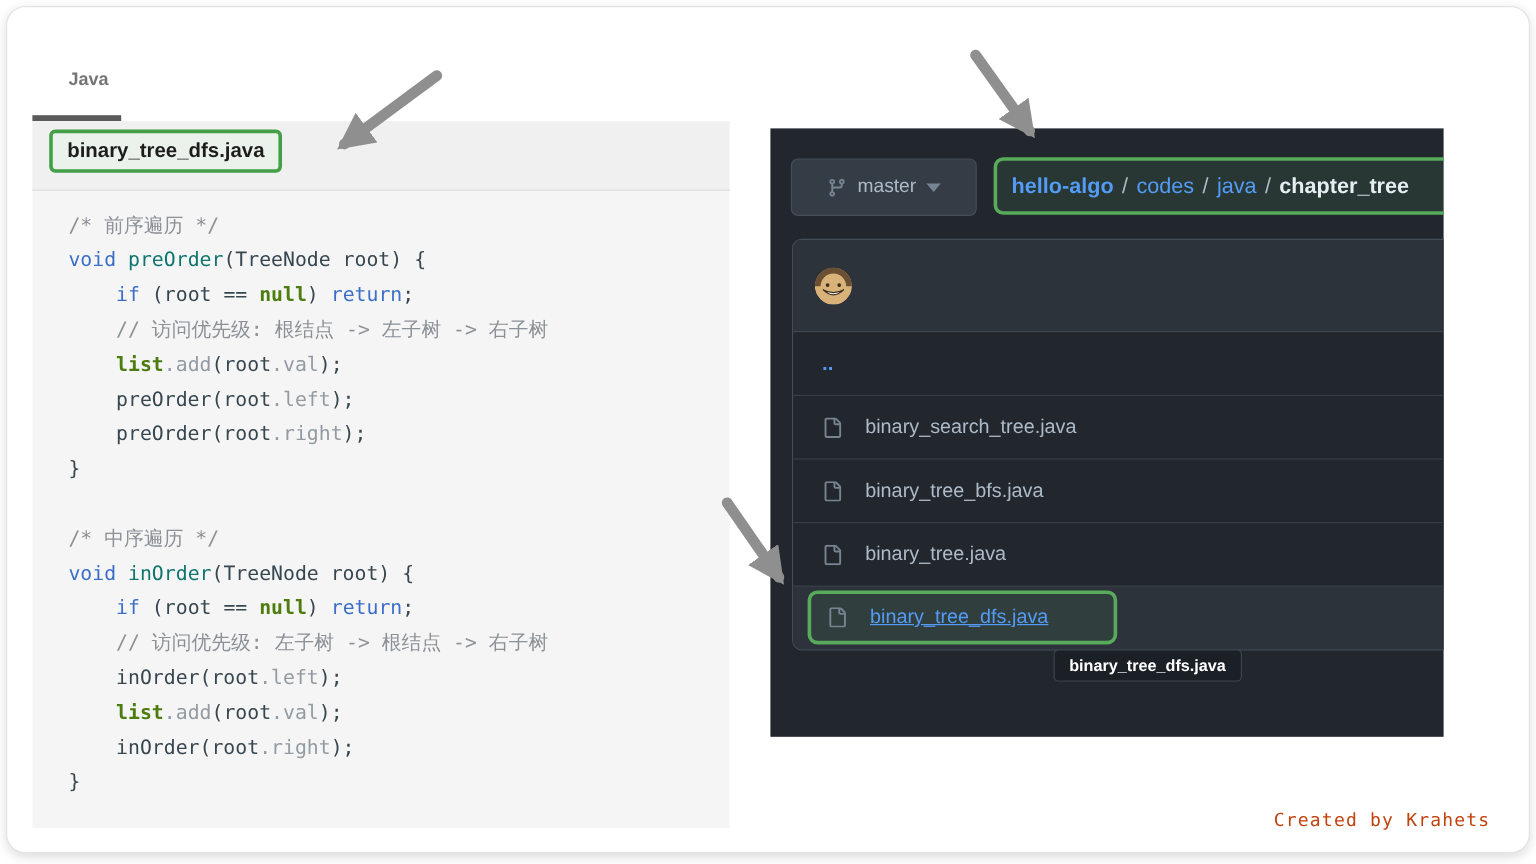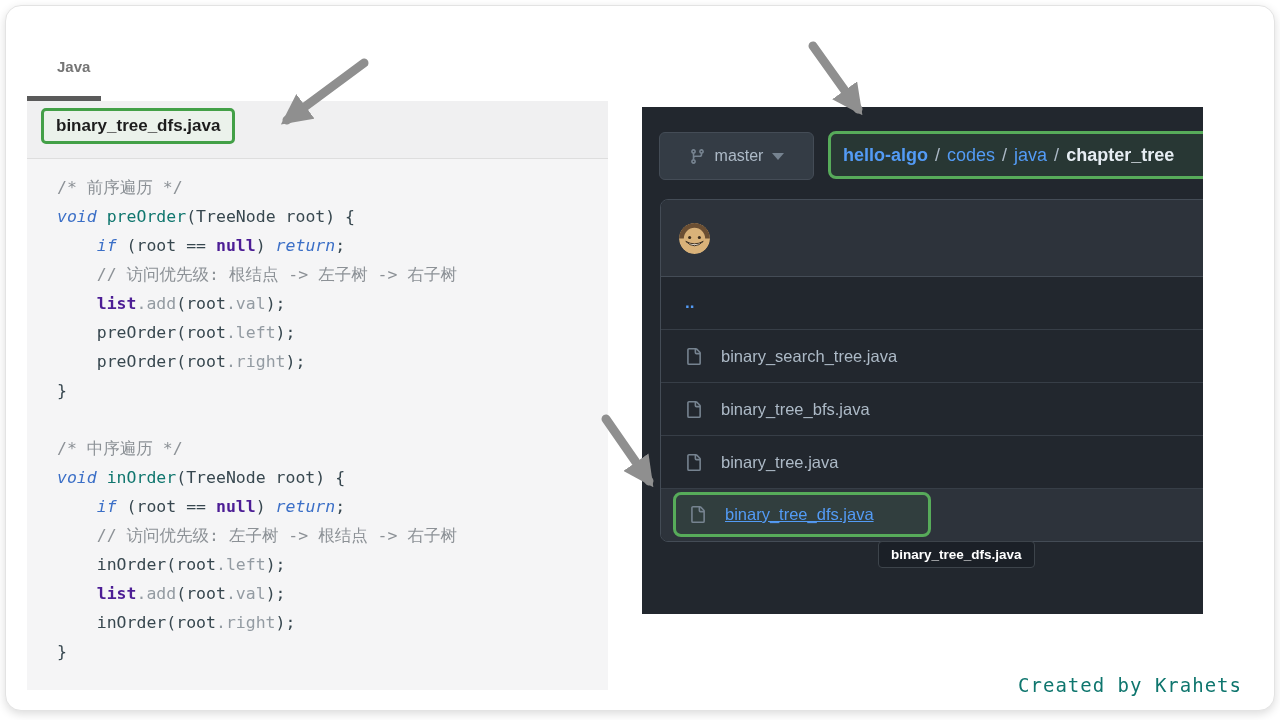--- a/index.html
+++ b/index.html
@@ -11,25 +11,25 @@
   .java-tab{position:absolute;left:51px;top:52px;font-size:15px;font-weight:bold;color:#757575;}
   .tab-indicator{position:absolute;left:21px;top:90px;width:74px;height:5px;background:#5a5a5a;}
   .left-panel{position:absolute;left:21px;top:95px;width:581px;height:589px;background:#f5f5f6;}
   .file-header{position:absolute;left:0;top:0;right:0;height:57px;background:#f0f0f1;border-bottom:1px solid #dedede;}
   .filename-box{position:absolute;left:14px;top:7px;border:3px solid #43a047;border-radius:5px;
     background:#ebf2eb;padding:5px 12px;font-size:17px;font-weight:bold;color:#1d1d1d;}
   .code{position:absolute;left:30px;top:72px;font-family:"DejaVu Sans Mono",monospace;
     font-size:16.5px;line-height:29px;color:#37474f;white-space:pre;}
   .code-line{height:29px;}
   .tok-pl{color:#37474f;}
-  .tok-kw{color:#3b6fc7;font-style:italic;}
+  .tok-kw{color:#3b6fc7;}
   .tok-fn{color:#0f766e;}
   .tok-com{color:#8c9196;}
   .tok-mem{color:#939ba2;}
-  .tok-bold{color:#4c1d95;font-weight:bold;}
+  .tok-bold{color:#4d7c0f;font-weight:bold;}
 
   
   .gh-panel{position:absolute;left:636px;top:101px;width:561px;height:507px;background:#22272e;overflow:hidden;}
   .branch-btn{position:absolute;left:17px;top:25px;width:153px;height:46px;background:#343c45;
     border:1px solid #444c56;border-radius:6px;display:flex;align-items:center;justify-content:center;gap:9px;
     color:#adbac7;font-size:16px;cursor:pointer;}
   .caret{width:0;height:0;border-left:6px solid transparent;border-right:6px solid transparent;border-top:7px solid #768390;}
   .bc-box{position:absolute;left:186px;top:24px;width:420px;height:42px;border:3px solid #57ab5a;border-radius:8px;
     background:rgba(87,171,90,.13);display:flex;align-items:center;padding:0 12px;font-size:18px;white-space:nowrap;overflow:hidden;}
   .bc-sep{color:#adbac7;margin:0 7px;}
@@ -54,21 +54,21 @@
   .row.hl{background:#2d333b;}
   .row.hl .green-wrap{position:absolute;left:12px;top:3px;height:39px;width:252px;border:3px solid #57ab5a;
     border-radius:8px;background:rgba(87,171,90,.10);display:flex;align-items:center;}
   .row.hl .file-icon{margin-left:13px;}
   .row.hl .file-name{color:#539bf5;text-decoration:underline;}
 
   .tooltip{position:absolute;left:236px;top:434px;background:#1b2027;border:1px solid #3d444b;border-radius:4px;
     padding:5px 12px;color:#ffffff;font-size:13.5px;font-weight:bold;}
 
   .credit{position:absolute;right:32px;top:668px;font-family:"DejaVu Sans Mono",monospace;
-    font-size:19px;color:#0f766e;letter-spacing:1px;}
+    font-size:15px;color:#c2410c;letter-spacing:1px;}
 
   .arrows{position:absolute;left:0;top:0;width:1268px;height:704px;pointer-events:none;z-index:40;}
 </style>
 </head>
 <body>
 
 <div class="card">
 
   <div class="java-tab">Java</div>
   <div class="tab-indicator"></div>

